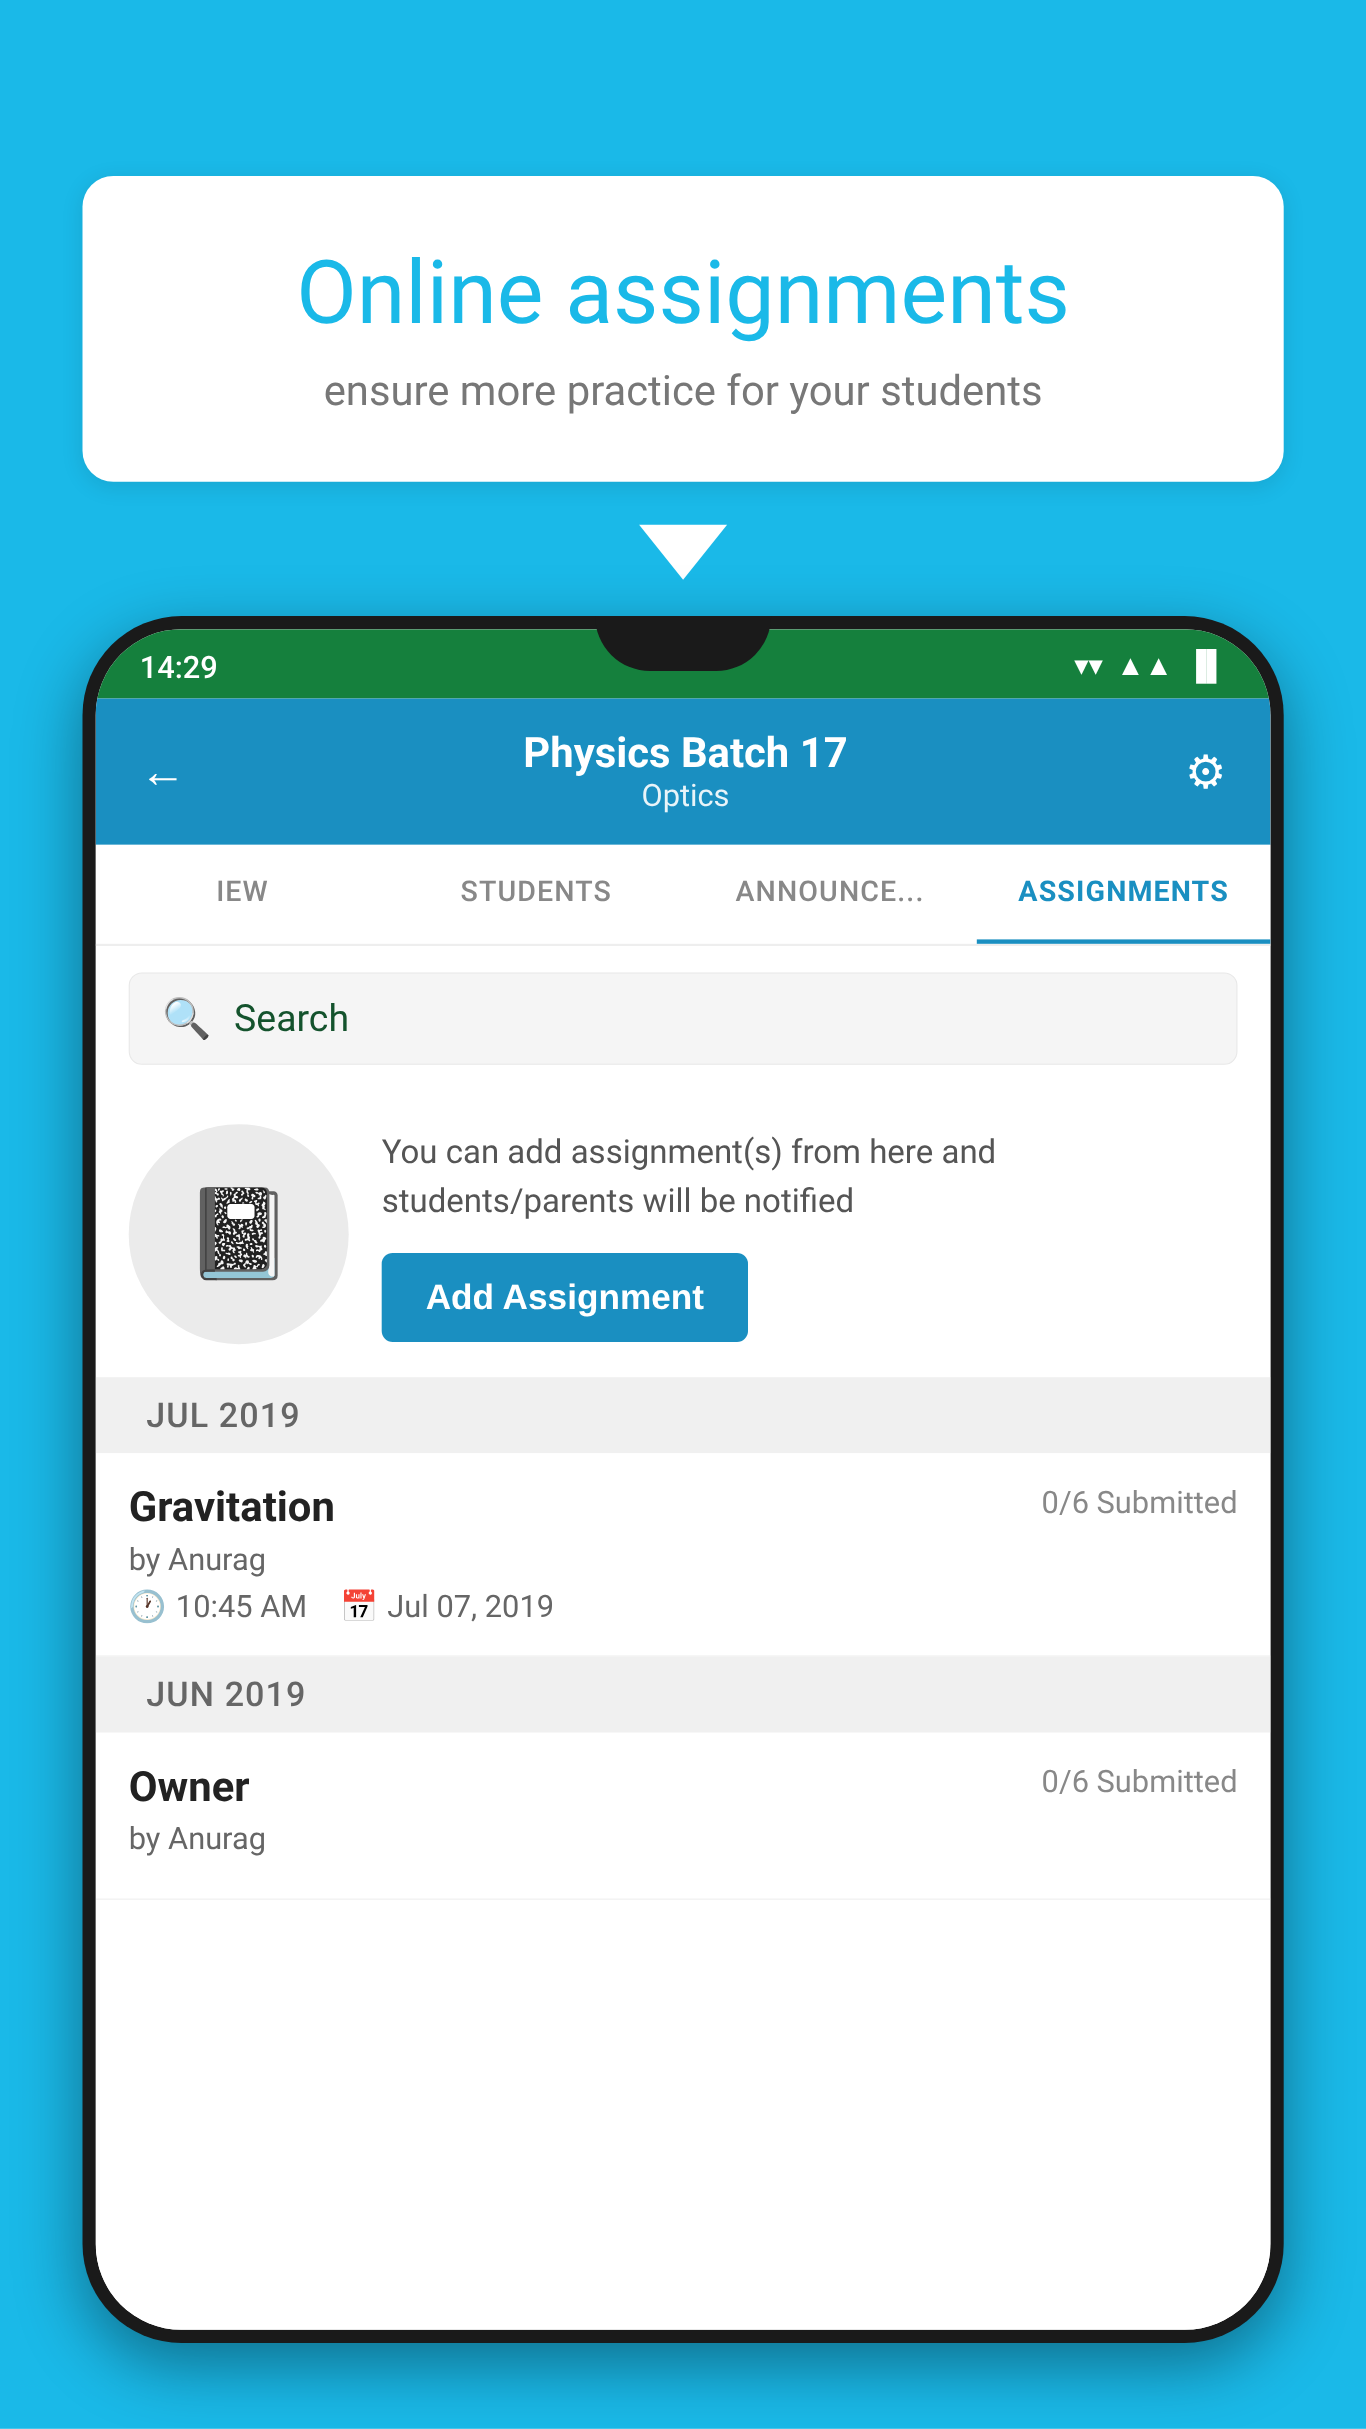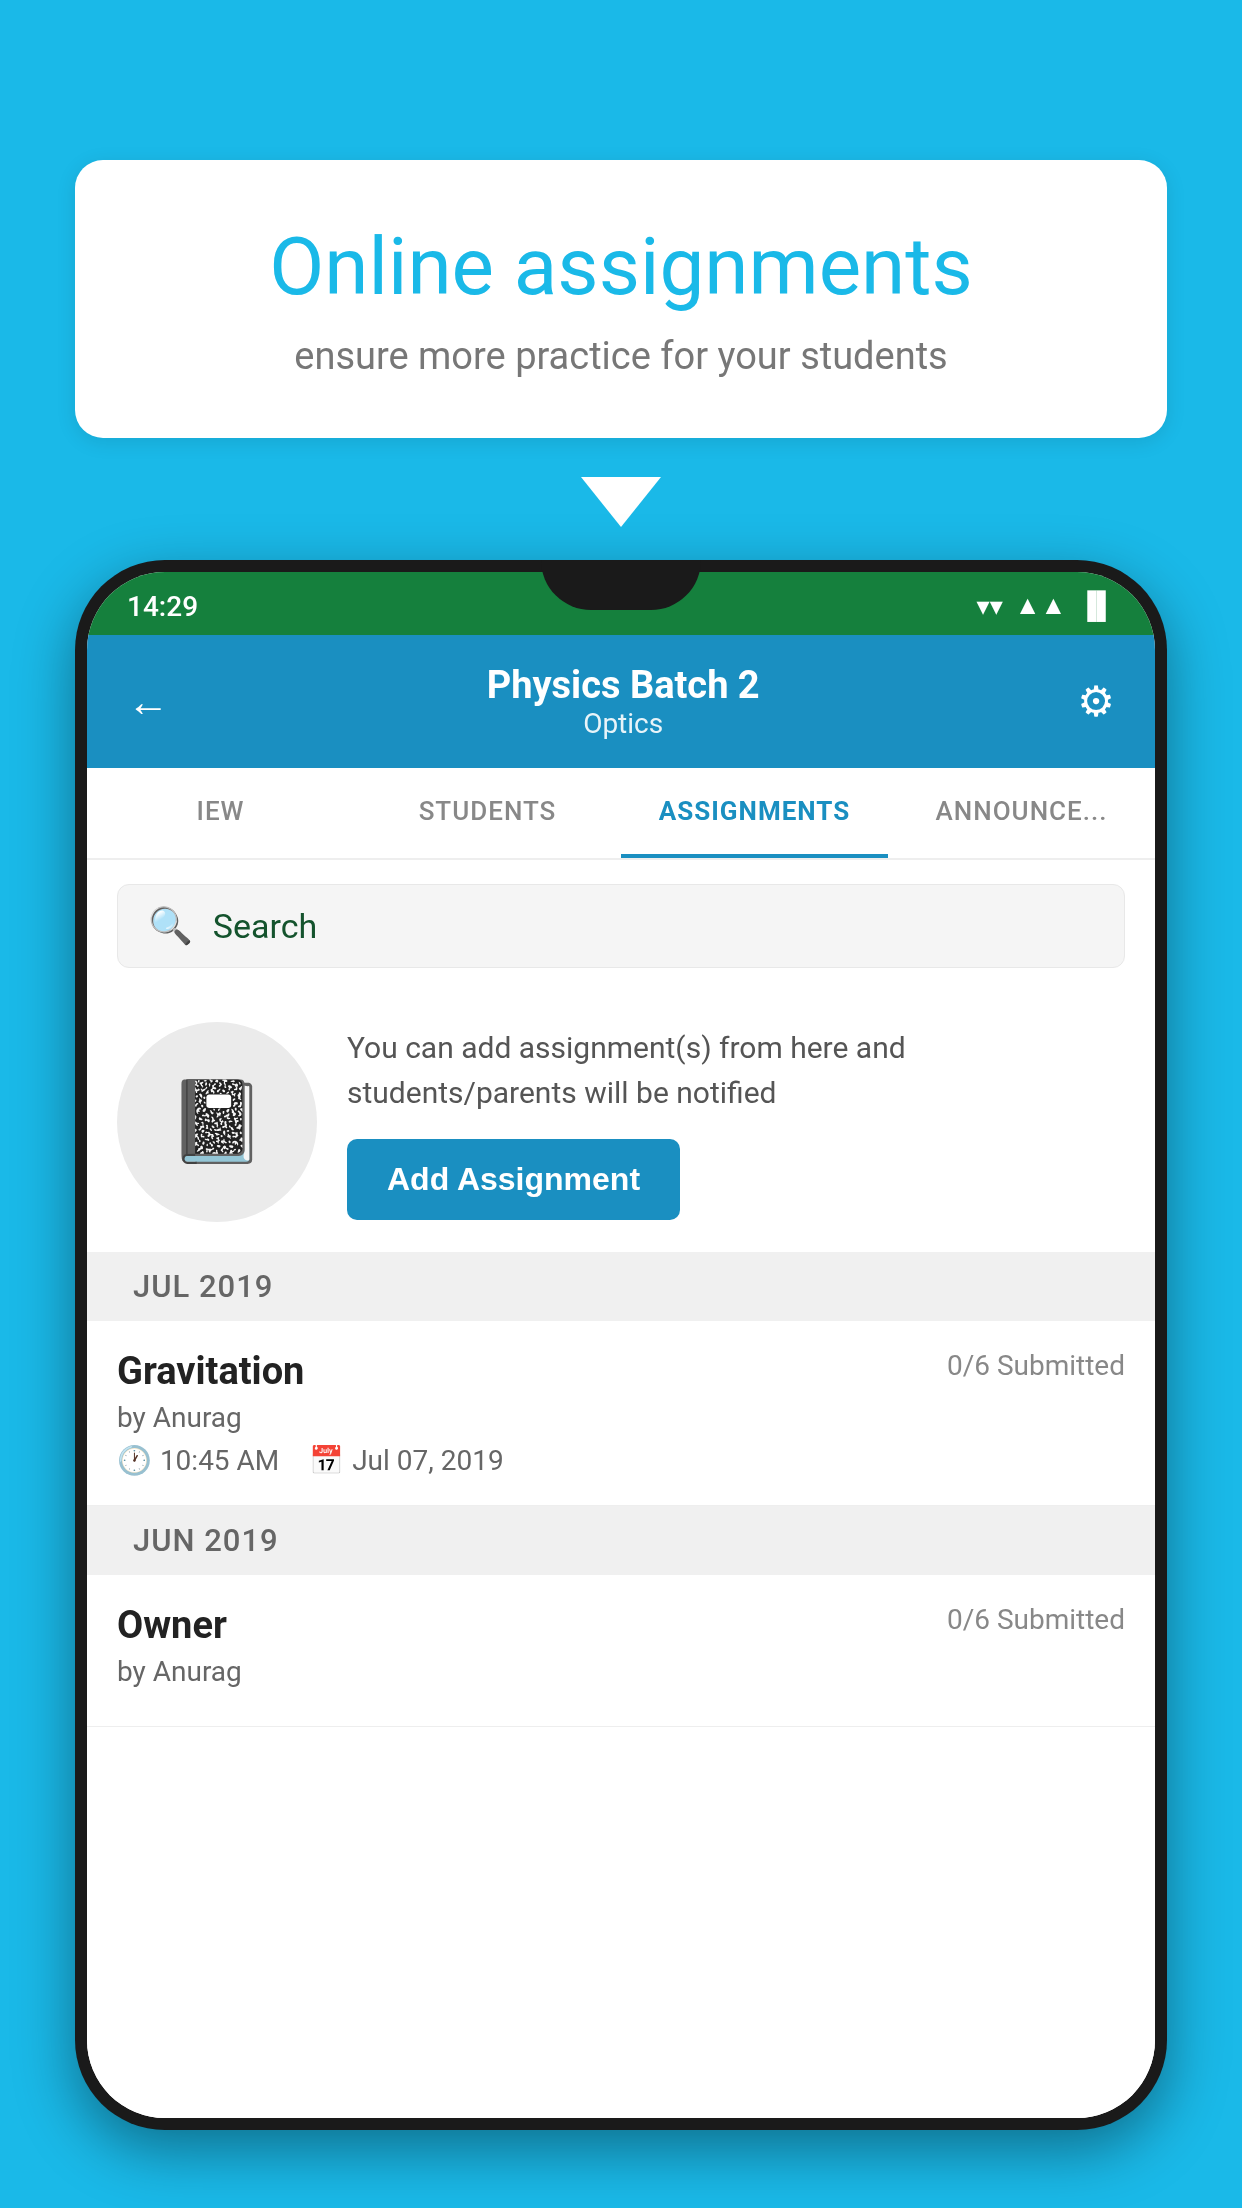--- a/index.html
+++ b/index.html
@@ -343,31 +343,31 @@
         <div class="status-icons">
           <span class="wifi-icon">▾▾</span>
           <span class="signal-icon">▲▲</span>
           <span class="battery-icon">▐▌</span>
         </div>
       </div>
 
       <div class="app-bar">
         <span class="app-bar-back">←</span>
         <div class="app-bar-title-group">
-          <div class="app-bar-title">Physics Batch 2</div>
+          <div class="app-bar-title">Physics Batch 17</div>
           <div class="app-bar-subtitle">Optics</div>
         </div>
         <span class="app-bar-settings">⚙</span>
       </div>
 
       <div class="tab-bar">
         <div class="tab-item">IEW</div>
         <div class="tab-item">STUDENTS</div>
+        <div class="tab-item">ANNOUNCE...</div>
         <div class="tab-item active">ASSIGNMENTS</div>
-        <div class="tab-item">ANNOUNCE...</div>
       </div>
 
       <div class="content-area">
 
         <div class="search-bar">
           <span class="search-icon-wrap">🔍</span>
           <span class="search-placeholder">Search</span>
         </div>
 
         <div class="info-section">

